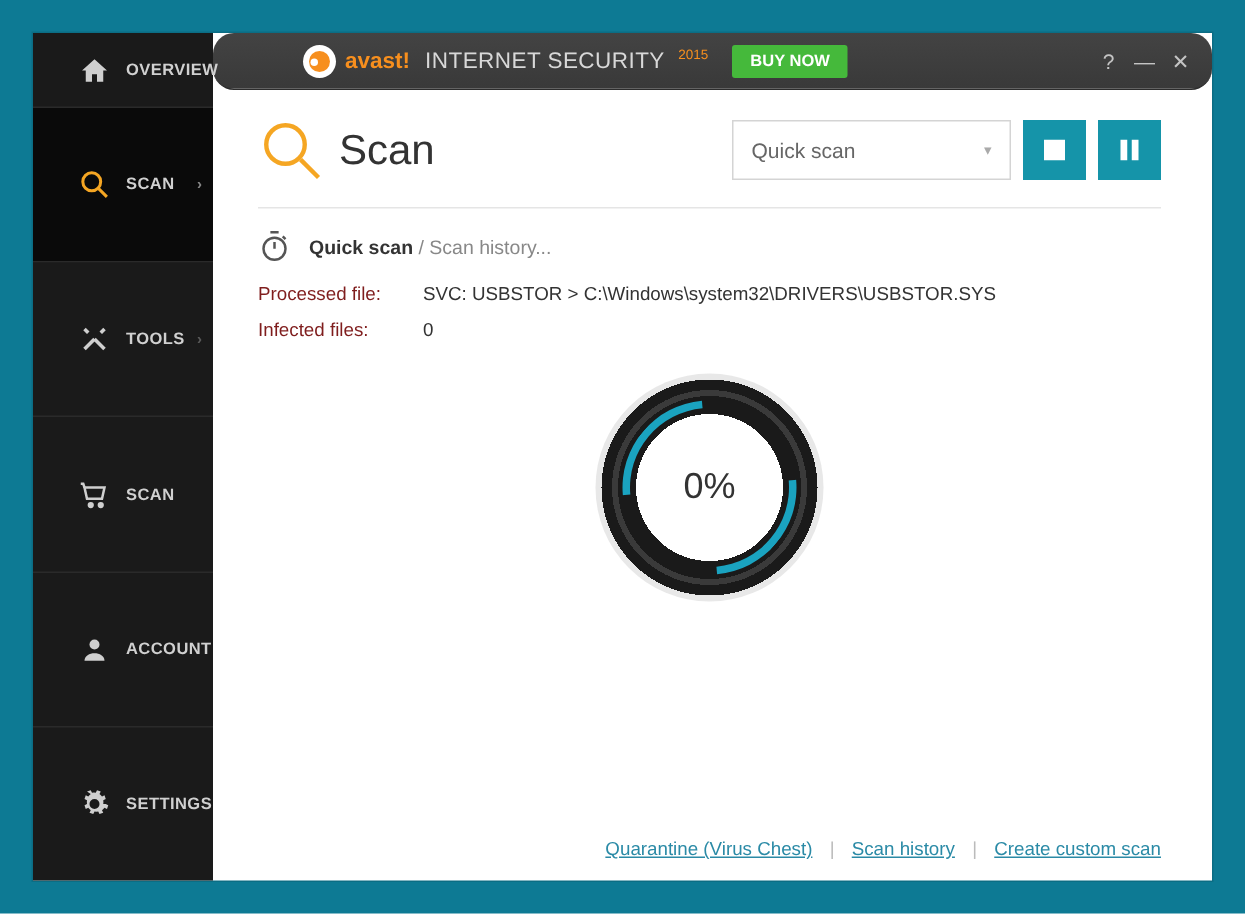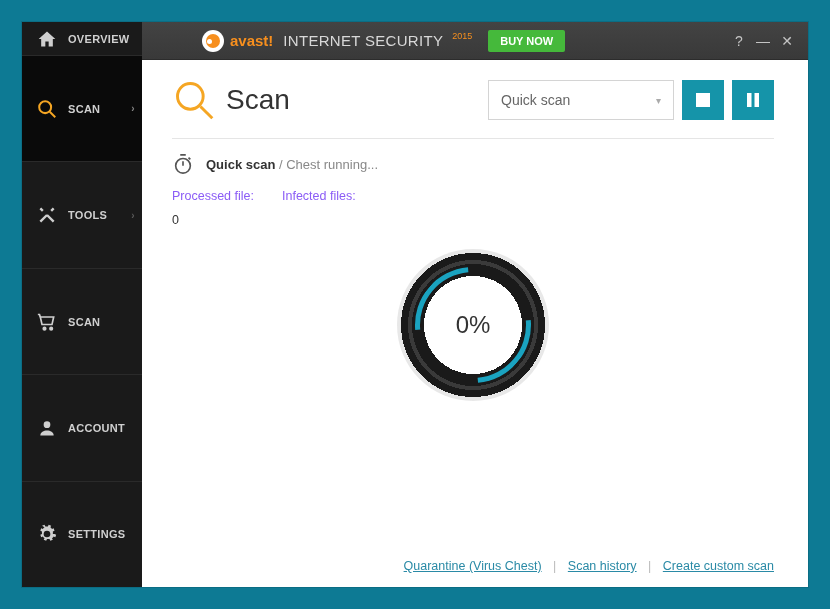--- a/index.html
+++ b/index.html
@@ -1,30 +1,30 @@
 <!DOCTYPE html>
 <html><head>
   <meta charset="utf-8">
   <style>
     * { margin: 0; padding: 0; box-sizing: border-box; font-family: "Segoe UI", Arial, sans-serif; }
     body { background: #0d7a94; width: 830px; height: 609px; overflow: hidden; }
     .window { position: absolute; left: 22px; top: 22px; width: 786px; height: 565px; background: #fff; display: flex; box-shadow: 0 0 0 1px rgba(0,0,0,0.1); }
 
     .sidebar { width: 120px; background: #1a1a1a; display: flex; flex-direction: column; }
-    .side-item { height: 34px; display: flex; align-items: center; color: #d0d0d0; font-size: 11px; font-weight: 600; letter-spacing: 0.3px; border-bottom: 1px solid #2a2a2a; cursor: pointer; position: relative; padding-left: 14px; gap: 10px; flex-shrink: 0; }
+    .side-item { height: 50px; display: flex; align-items: center; color: #d0d0d0; font-size: 11px; font-weight: 600; letter-spacing: 0.3px; border-bottom: 1px solid #2a2a2a; cursor: pointer; position: relative; padding-left: 30px; gap: 10px; flex-shrink: 0; }
     .side-item.tall { flex: 1; }
     .side-item.active { background: #0a0a0a; }
     .side-item .chev { position: absolute; right: 7px; font-size: 10px; color: #5a5a5a; }
     .side-item.active .chev { color: #888; }
     .side-icon { width: 22px; height: 22px; display: flex; align-items: center; justify-content: center; color: #cfcfcf; flex-shrink: 0; }
     .side-item.active .side-icon { color: #f5a623; }
 
     .main { flex: 1; display: flex; flex-direction: column; }
 
-    .titlebar { height: 38px; background: linear-gradient(#434343,#393939); display: flex; align-items: center; padding: 0 12px 0 0; color: #fff; border-bottom: 1px solid #2c2c2c; }
+    .titlebar { height: 38px; background: linear-gradient(#434343,#393939); display: flex; align-items: center; padding: 0 12px 0 0; color: #fff; border-bottom: 1px solid #2c2c2c; border-radius: 14px; }
     .logo-wrap { display: flex; align-items: center; gap: 6px; margin-left: 60px; }
     .avast-logo { width: 22px; height: 22px; border-radius: 50%; background: #fff; display: flex; align-items: center; justify-content: center; position: relative; }
     .avast-logo::before { content: ""; width: 14px; height: 14px; border-radius: 50%; background: #f78f1e; }
     .avast-logo::after { content: ""; position: absolute; width: 5px; height: 5px; border-radius: 50%; background: #fff; left: 5px; top: 9px; }
     .brand-text { font-size: 15px; font-weight: 700; color: #f78f1e; line-height: 1; }
     .product { font-size: 15px; font-weight: 300; color: #d8d8d8; margin-left: 4px; letter-spacing: 0.3px; }
     .yr { font-size: 9px; color: #f78f1e; margin-left: 3px; position: relative; top: -5px; }
     .buy { margin-left: 16px; background: #45b93b; color: #fff; font-size: 11px; font-weight: 600; padding: 5px 12px; border-radius: 2px; cursor: pointer; }
     .spacer { flex: 1; }
     .winbtn { width: 18px; text-align: center; color: #c4c4c4; font-size: 14px; cursor: pointer; margin-left: 6px; }
@@ -39,21 +39,21 @@
     .sqbtn { width: 42px; height: 40px; background: #1594a9; margin-left: 8px; display: flex; align-items: center; justify-content: center; cursor: pointer; }
 
     .hr { border-top: 1px solid #e5e5e5; margin: 16px 0 14px 0; }
 
     .statusrow { display: flex; align-items: center; gap: 12px; color: #333; font-size: 13px; }
     .stopwatch { width: 22px; height: 22px; display: flex; align-items: center; justify-content: center; }
     .status-bold { font-weight: 700; font-size: 13px; }
     .status-sub { color: #888; font-weight: 400; }
 
     .filegrid { margin-top: 14px; font-size: 12.5px; color: #333; display: grid; grid-template-columns: 110px 1fr; row-gap: 10px; }
-    .lbl { color: #8b5cf6; }
+    .lbl { color: #7f1d1d; }
 
     .progwrap { display: flex; justify-content: center; margin-top: 22px; }
     .prog { width: 152px; height: 152px; border-radius: 50%; position: relative; background: radial-gradient(circle, #fff 0 49px, #1a1a1a 49px 61px, #3a3a3a 61px 65px, #1a1a1a 65px 72px, #e8e8e8 72px 76px); display: flex; align-items: center; justify-content: center; }
     .arc { position: absolute; inset: 18px; border-radius: 50%; border: 5px solid transparent; }
     .arc.a1 { border-top-color: #1aa3c0; transform: rotate(-50deg); }
     .arc.a2 { border-top-color: #1aa3c0; transform: rotate(130deg); }
     .prog-txt { font-size: 24px; font-weight: 400; color: #333; z-index: 2; }
 
     .footer { margin-top: auto; padding-top: 14px; text-align: right; font-size: 12.5px; }
     .footer a { color: #2a8aa6; text-decoration: underline; cursor: pointer; }
@@ -168,26 +168,27 @@
       <div class="hr"></div>
 
       <div class="statusrow">
         <span class="stopwatch">
           <svg width="22" height="22" viewBox="0 0 24 24" fill="none" stroke="#555" stroke-width="1.8">
               <circle cx="12" cy="14" r="8"></circle>
               <path d="M12 14V9M9 2h6M18 5l2 2"></path>
             </svg>
         </span>
         <span>
-          <span class="status-bold">Quick scan</span><span class="status-sub"> / </span><span class="status-sub">Chest running...</span>
+          <span class="status-bold">Quick scan</span><span class="status-sub"> / </span><span class="status-sub">Scan history...</span>
         </span>
       </div>
 
       <div class="filegrid">
         <span class="lbl">Processed file:</span>
+        <span>SVC: USBSTOR &gt; C:\Windows\system32\DRIVERS\USBSTOR.SYS</span>
         <span class="lbl">Infected files:</span>
         <span>0</span>
       </div>
 
       <div class="progwrap">
         <div class="prog">
           <div class="arc a1"></div>
           <div class="arc a2"></div>
           <span class="prog-txt">0%</span>
         </div>

